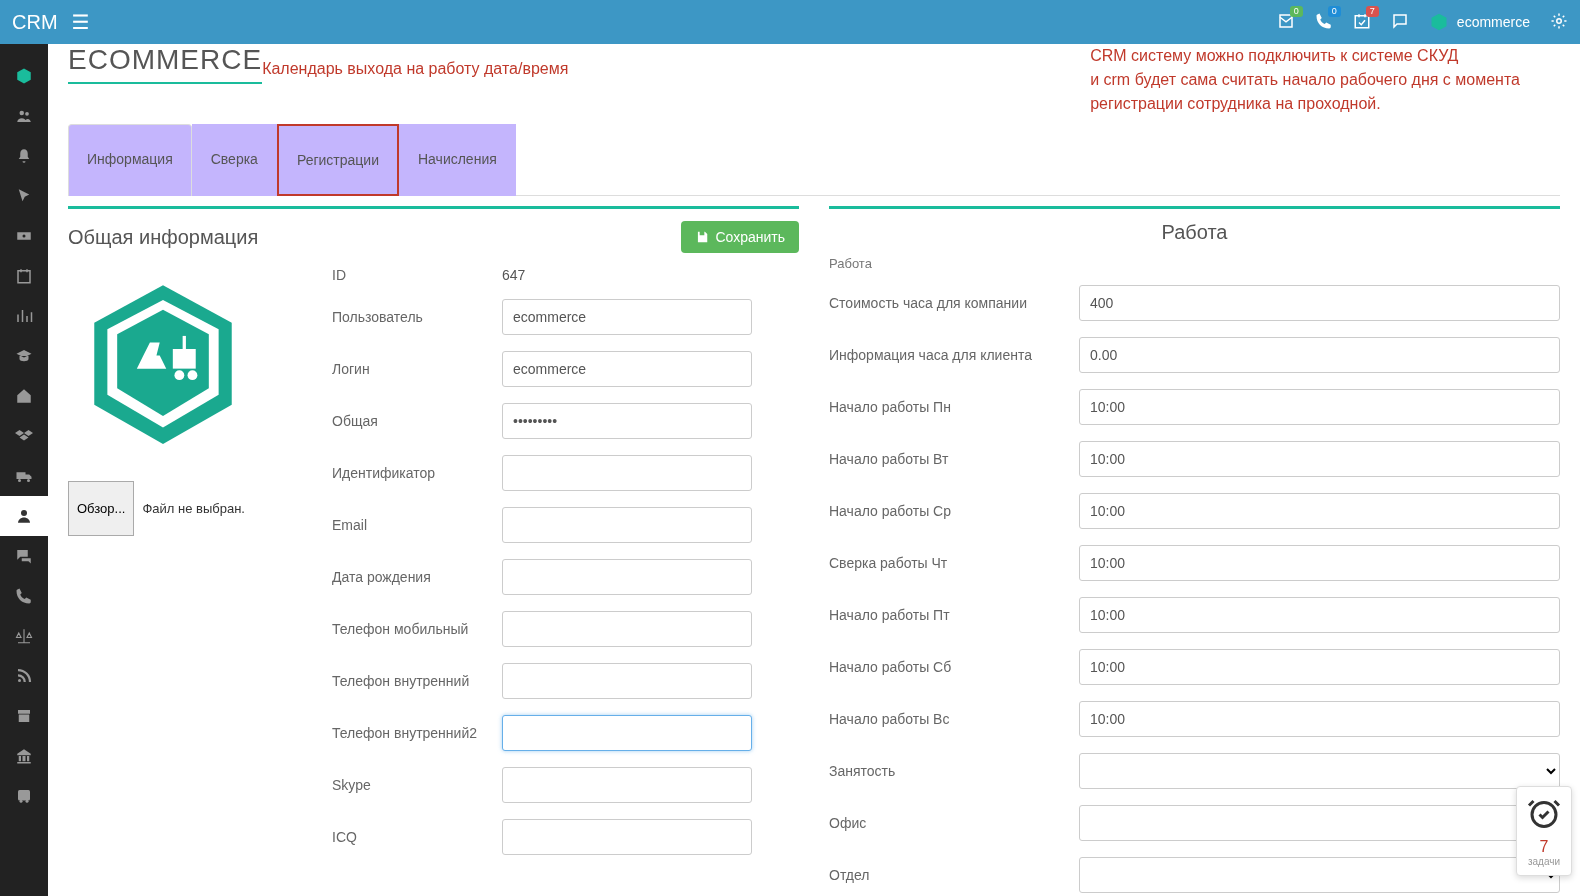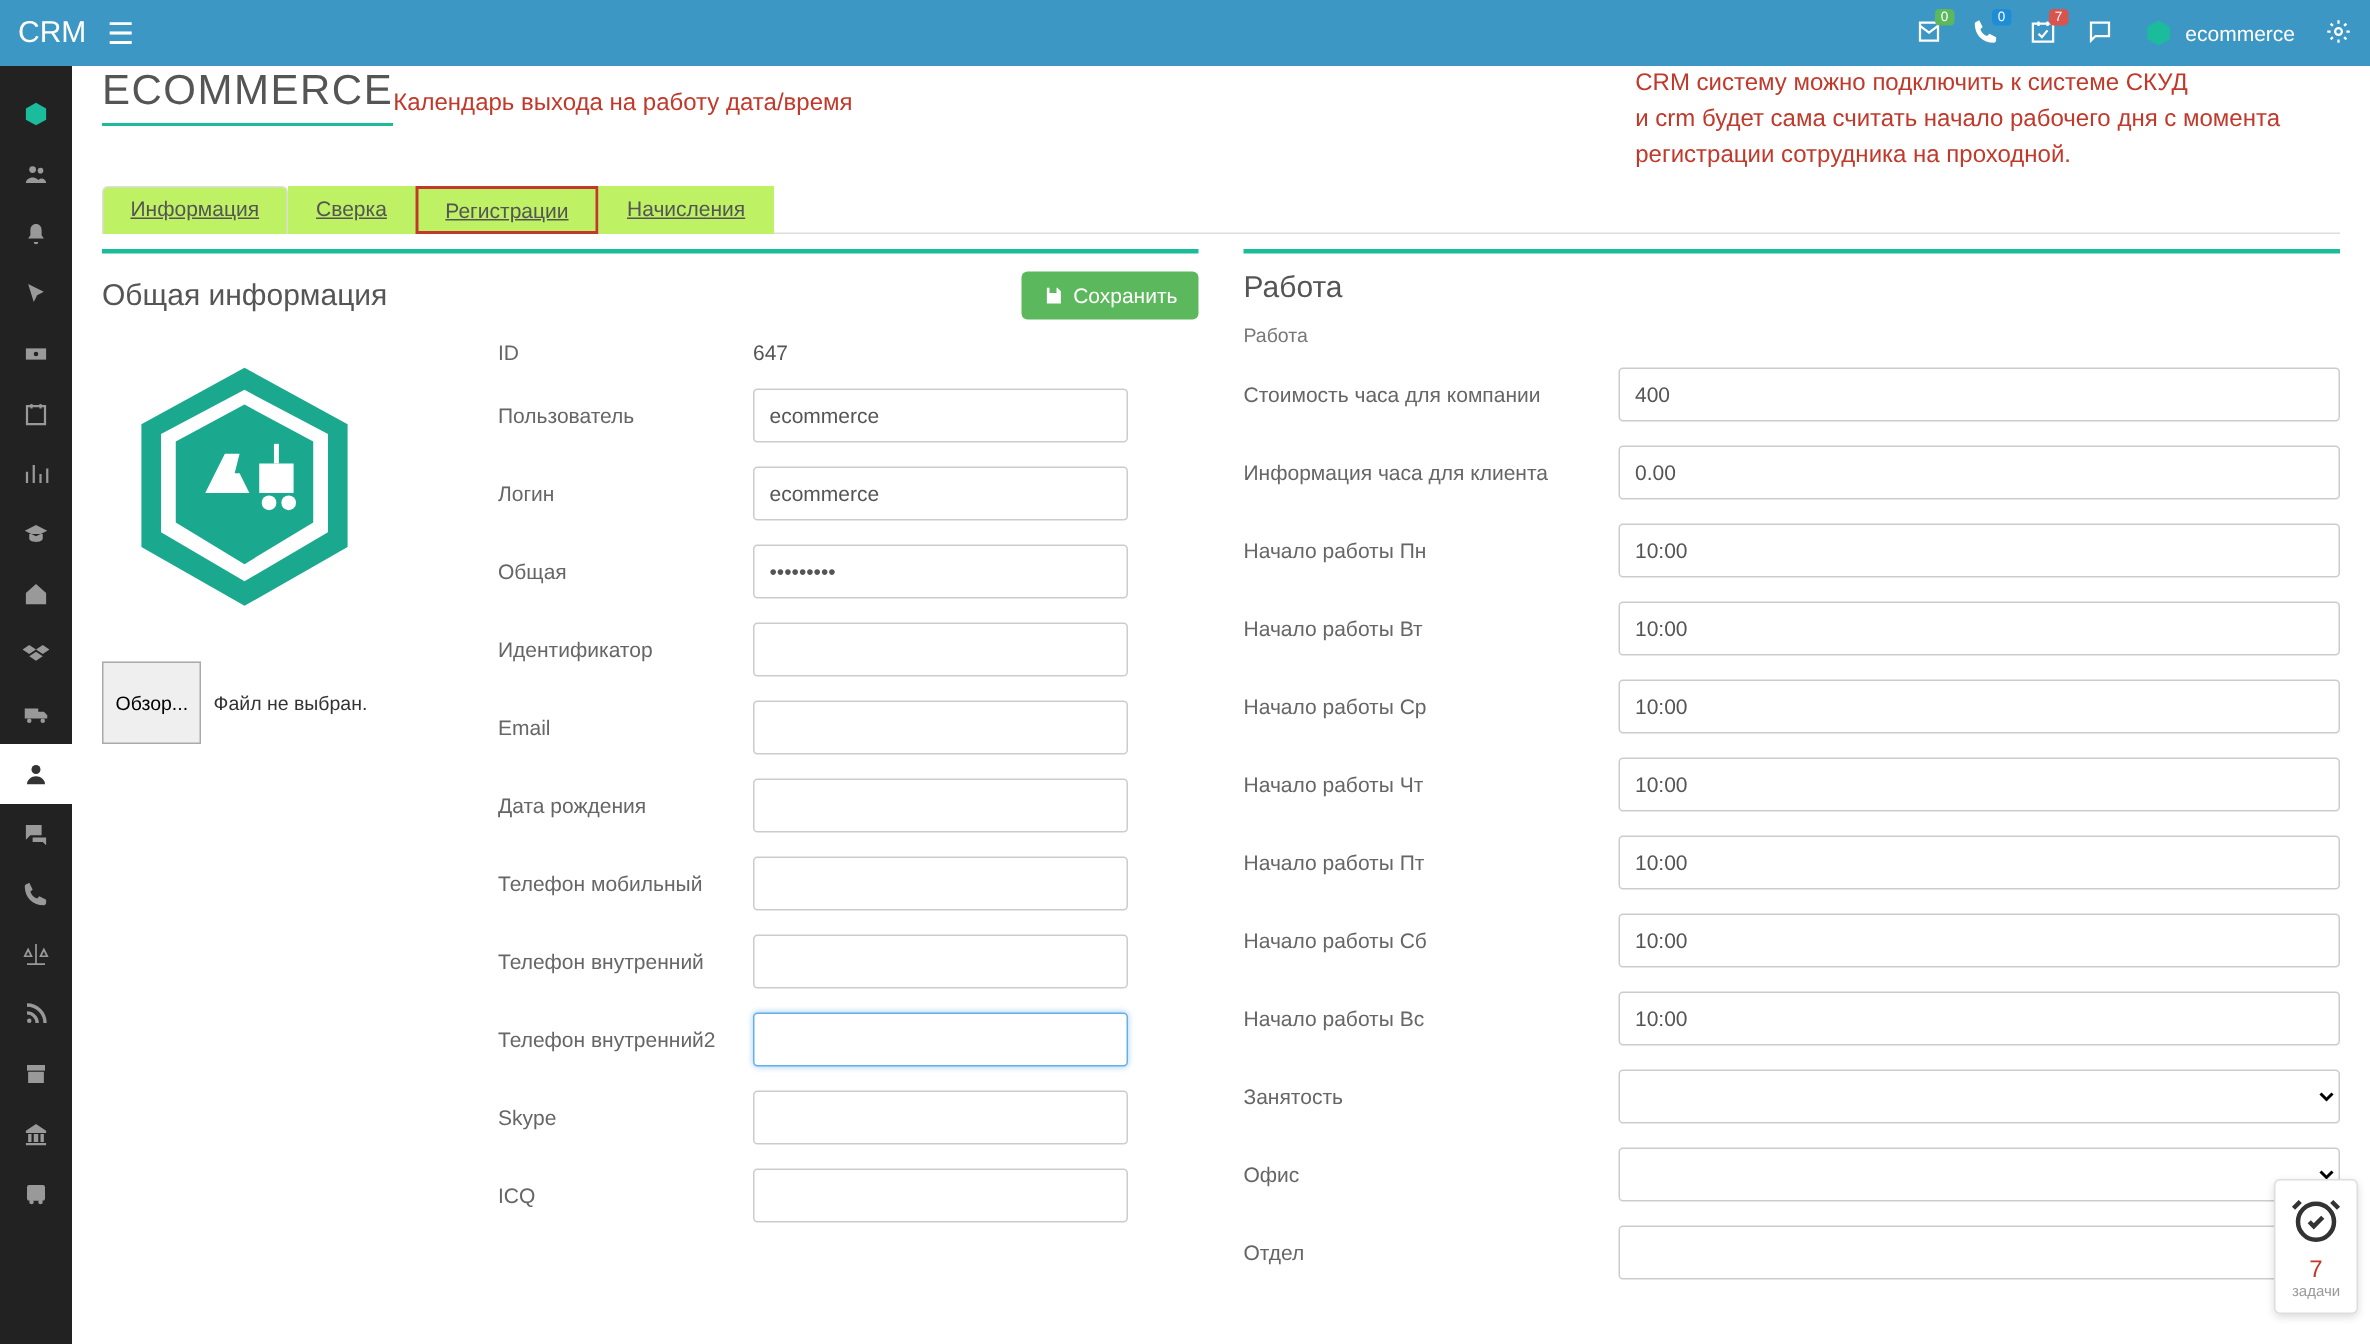--- a/index.html
+++ b/index.html
@@ -31,31 +31,31 @@
 
 
 .annotation-row { display: flex; align-items: flex-start; margin-top: 40px; }
 .page-title-block { }
 .page-title { font-size: 28px; font-weight: 300; color: #555; letter-spacing: 1px; border-bottom: 2px solid #1abc9c; display: inline-block; padding-bottom: 6px; }
 .annotation-red-1 { color: #c0392b; font-size: 16px; margin-top: 16px; }
 .annotation-red-2 { color: #c0392b; font-size: 16px; margin-left: auto; margin-right: 40px; line-height: 1.5; }
 
 
 .tabs { display: flex; border-bottom: 1px solid #ddd; margin-top: 8px; }
-.tab { padding: 6px 18px; cursor: pointer; color: #555; background: #bef264; border: 1px solid transparent; border-bottom: none; margin-bottom: -1px; text-decoration: underline; }
+.tab { padding: 26px 18px; cursor: pointer; color: #555; background: #c4b5fd; border: 1px solid transparent; border-bottom: none; margin-bottom: -1px; }
 .tab.active { border-color: #ddd; border-radius: 4px 4px 0 0; }
 .tab.highlighted { border: 2px solid #c0392b; }
 
 
 .content-row { display: flex; gap: 30px; margin-top: 10px; align-items: flex-start; }
 .panel { flex: 1; border-top: 3px solid #1abc9c; padding-top: 12px; }
 
 
 .panel-header { display: flex; align-items: center; justify-content: space-between; margin-bottom: 14px; }
-.panel-title { font-size: 20px; color: #555; font-weight: 400; }
+.panel-title { font-size: 20px; color: #555; font-weight: 400; text-align: center; }
 .btn-save { background: #5cb85c; color: #fff; border: none; padding: 8px 14px; border-radius: 4px; cursor: pointer; display: flex; align-items: center; gap: 6px; font-size: 14px; }
 .btn-save svg { width: 14px; height: 14px; fill: #fff; }
 
 .left-body { display: flex; gap: 20px; }
 .avatar-col { width: 210px; }
 .avatar-box { width: 190px; height: 200px; display: flex; align-items: center; justify-content: center; margin-bottom: 14px; }
 .avatar-box svg { width: 170px; height: 180px; }
 .file-row { display: flex; align-items: center; gap: 8px; font-size: 13px; }
 .file-btn { background: #efefef; border: 1px solid #aaa; padding: 19px 8px; cursor: pointer; font-size: 13px; }
 
@@ -357,21 +357,21 @@
       </div>
       <div class="right-row">
         <div class="right-label">Начало работы Вт</div>
         <input class="right-input" value="10:00" style="">
       </div>
       <div class="right-row">
         <div class="right-label">Начало работы Ср</div>
         <input class="right-input" value="10:00" style="">
       </div>
       <div class="right-row">
-        <div class="right-label">Начало работы Чт</div>
+        <div class="right-label">Сверка работы Чт</div>
         <input class="right-input" value="10:00" style="">
       </div>
       <div class="right-row">
         <div class="right-label">Начало работы Пт</div>
         <input class="right-input" value="10:00" style="">
       </div>
       <div class="right-row">
         <div class="right-label">Начало работы Сб</div>
         <input class="right-input" value="10:00" style="">
       </div>

